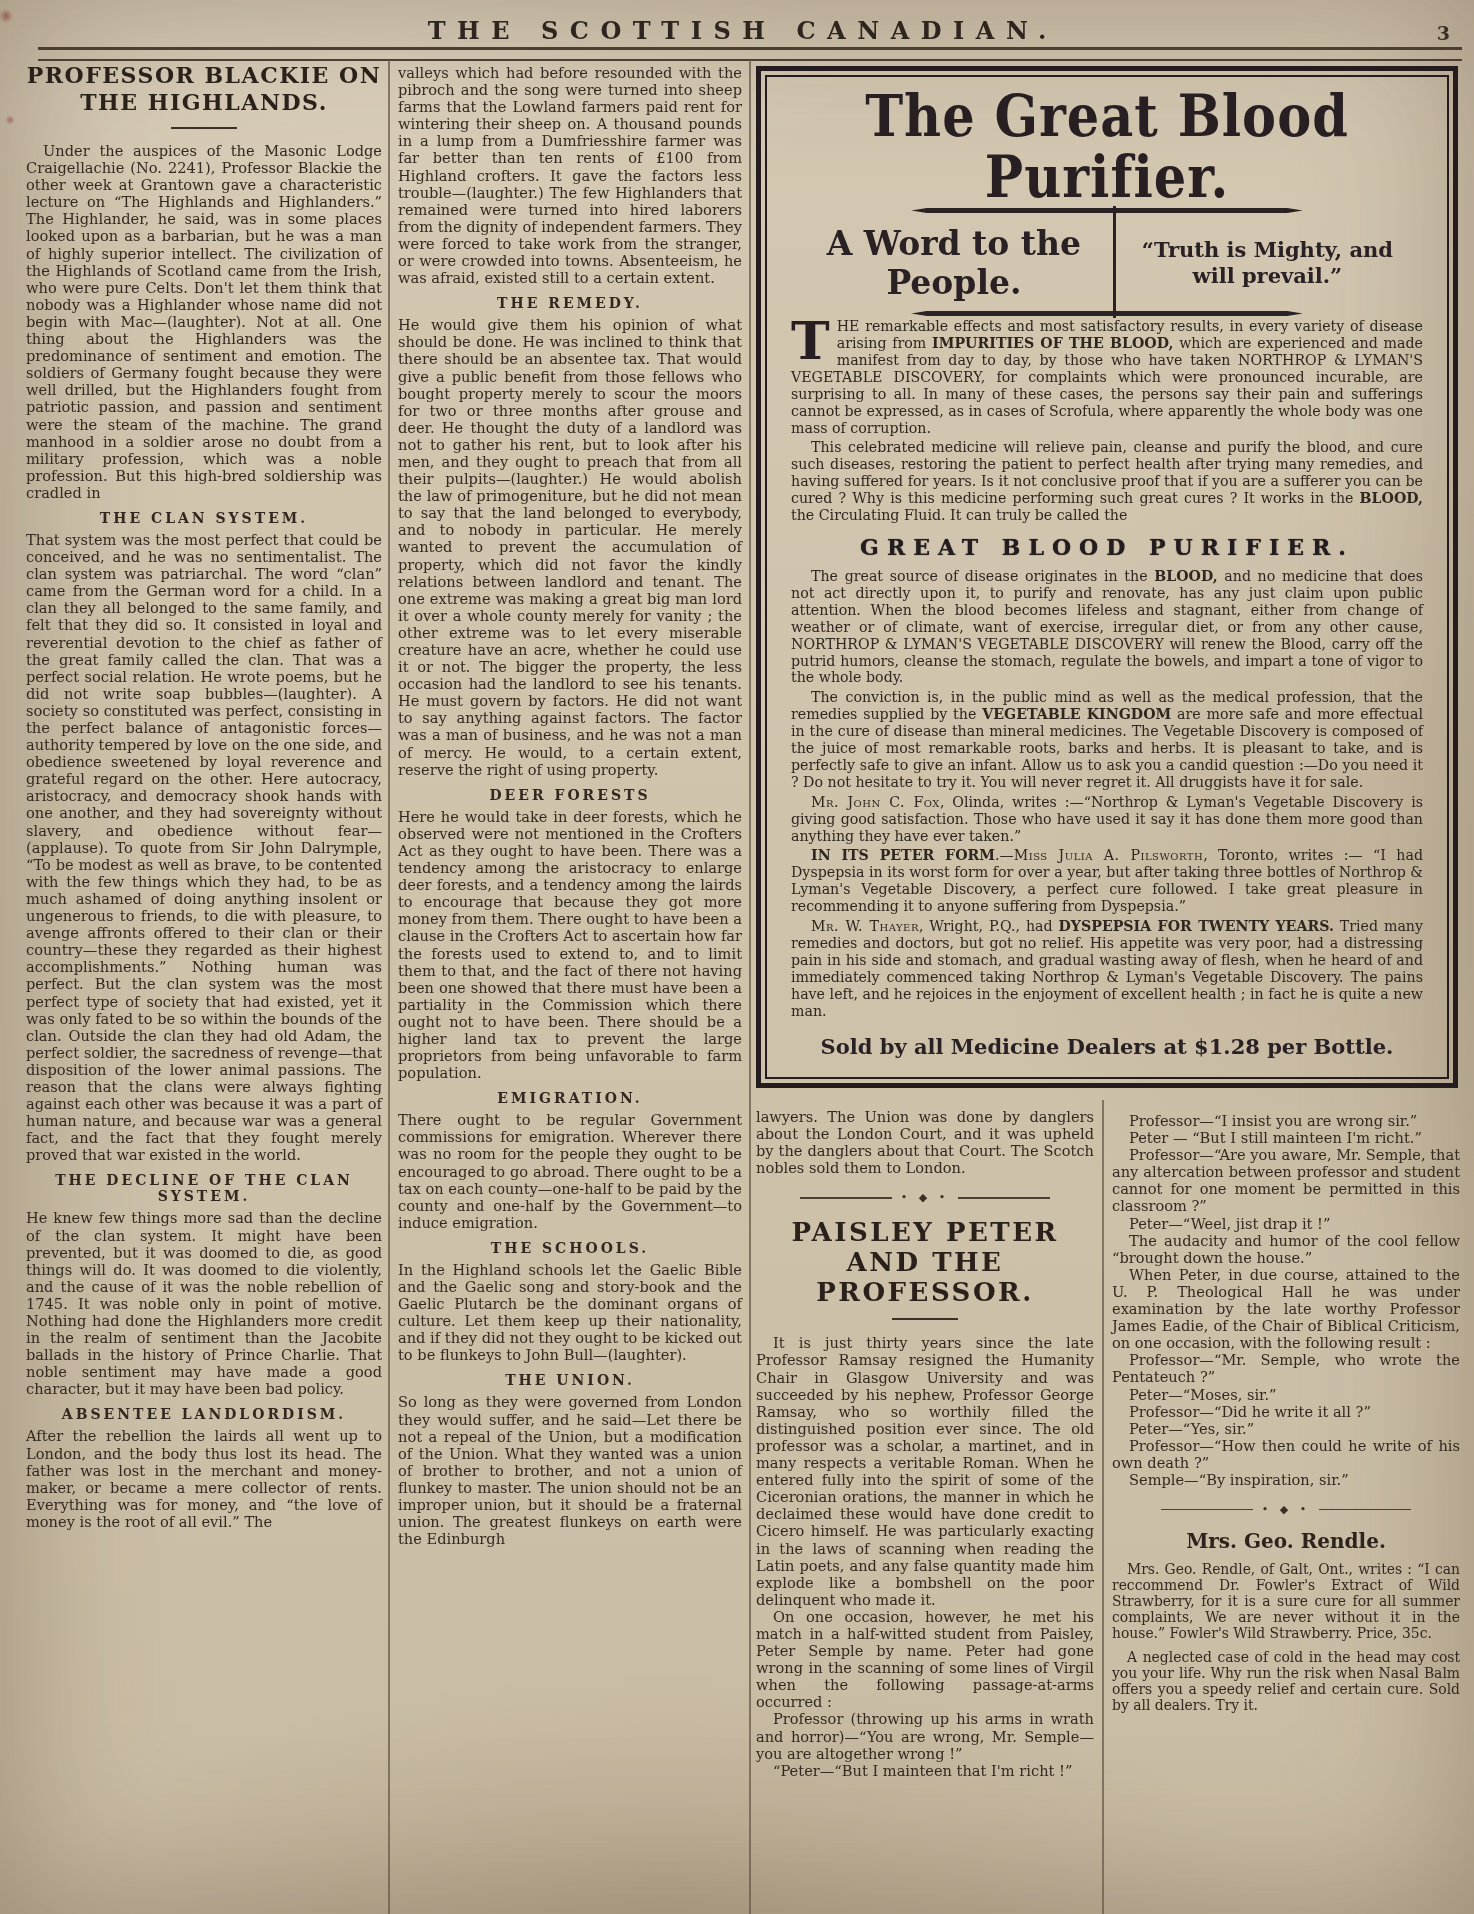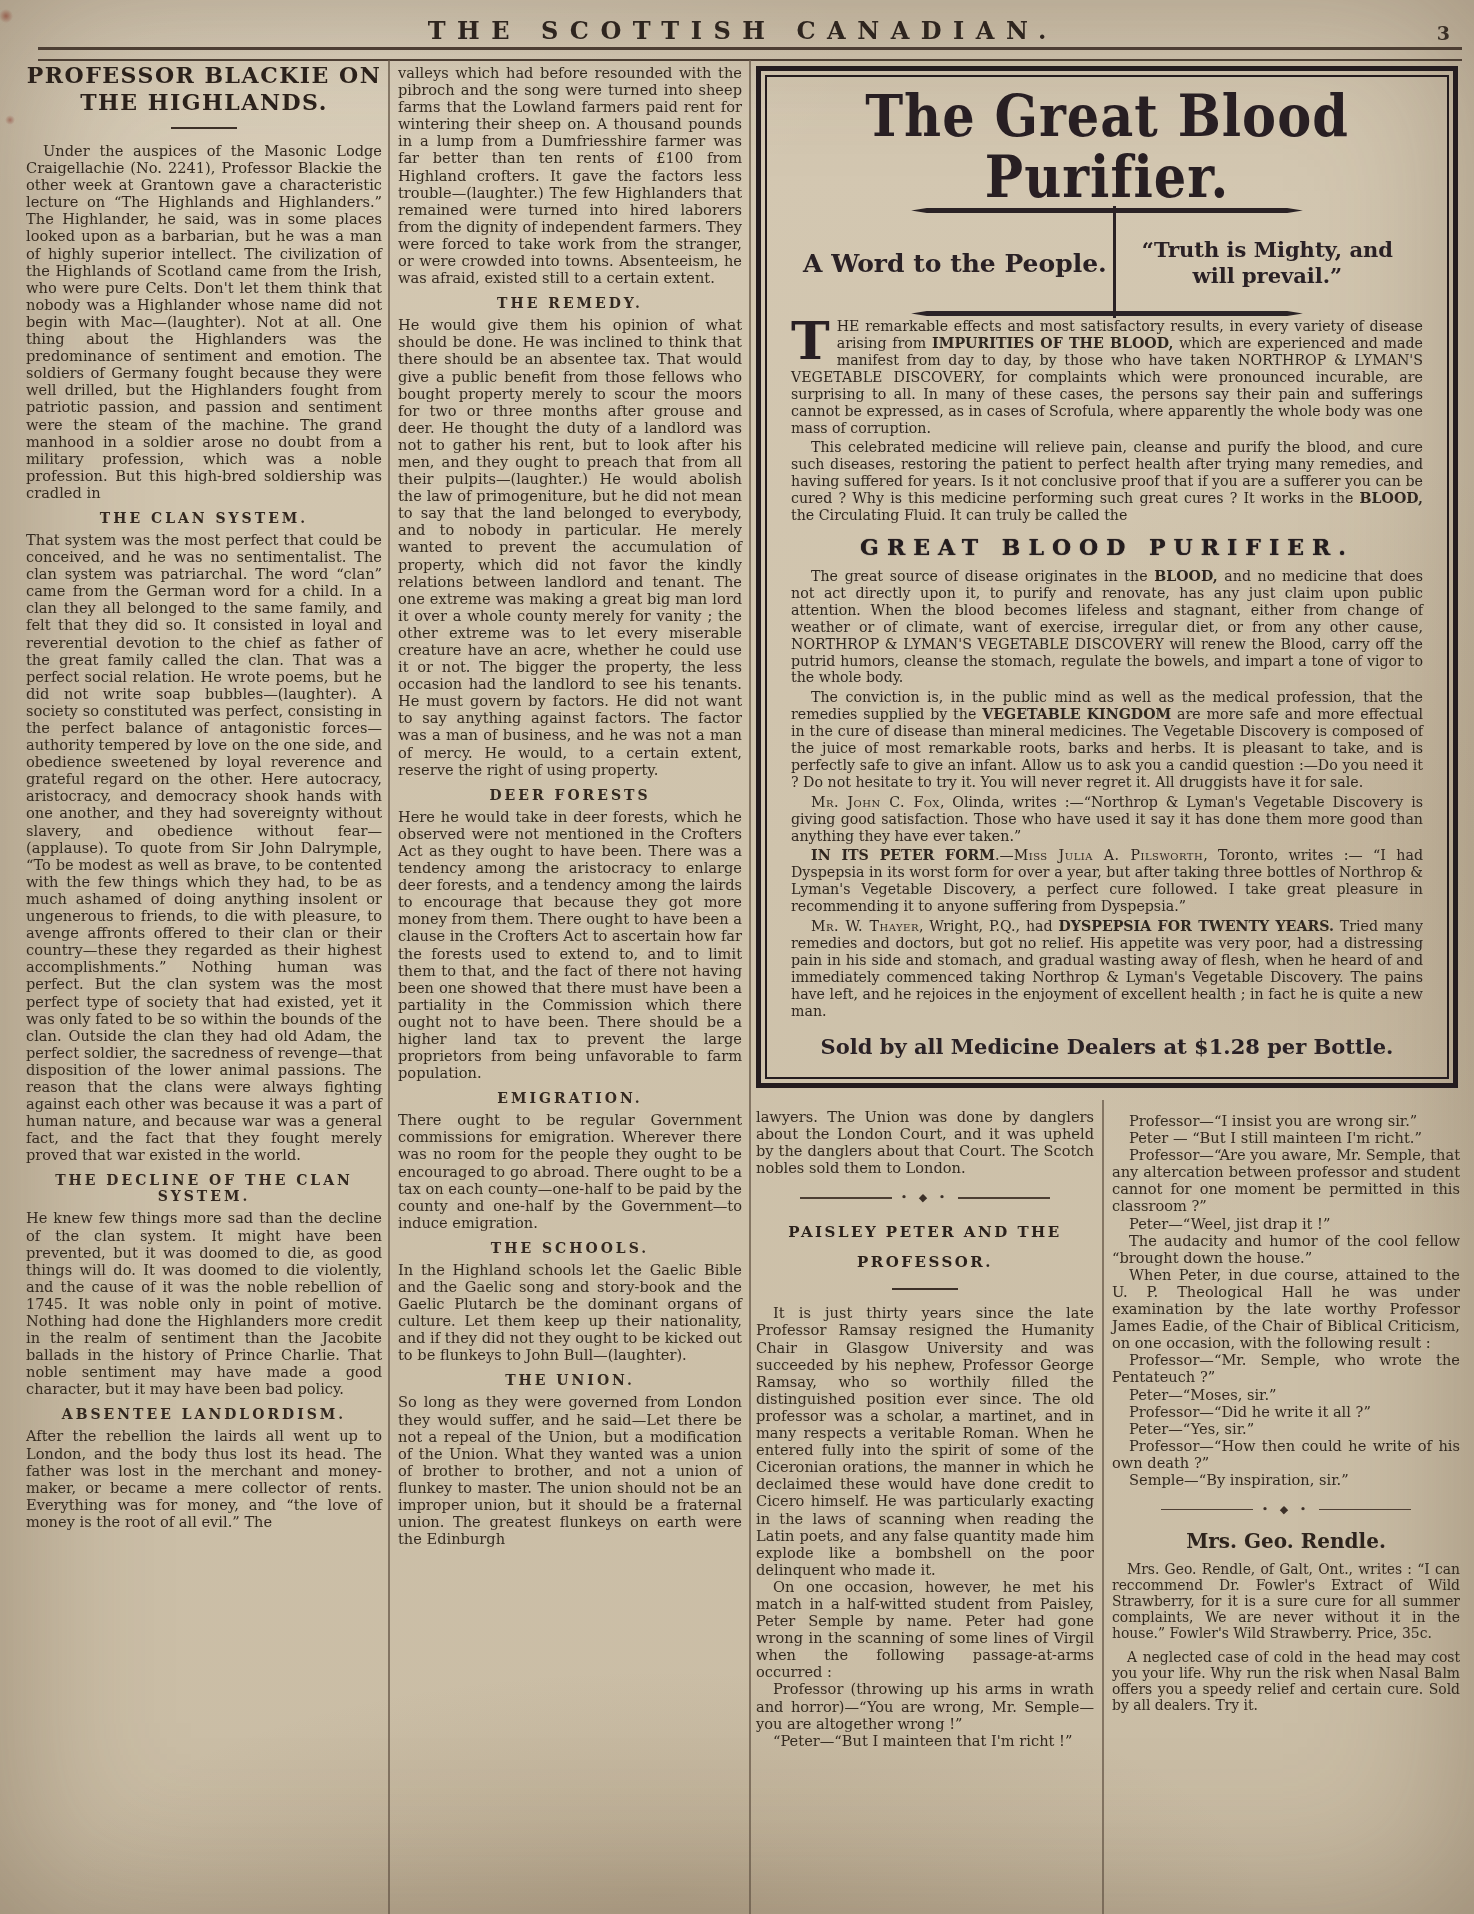--- a/index.html
+++ b/index.html
@@ -43,33 +43,33 @@
     box-sizing:border-box; border:5px solid #241c1f; padding:4px;}
   .ad-inner{box-sizing:border-box; height:100%; border:2px solid #241c1f; padding:10px 24px 8px;}
   .ad-title{font-weight:700; font-size:51px; line-height:1.05; text-align:center;
     color:#281f23; margin:6px 0 2px; transform:scaleY(1.14); transform-origin:center;
     letter-spacing:1px;}
   .ad-subrow{position:relative; display:flex; align-items:center; margin:20px 10px 12px; min-height:86px;}
   .ad-subrow::before,.ad-subrow::after{content:""; position:absolute; left:18%; width:64%; height:5px;
     background:#2a2225; clip-path:polygon(0 50%,4% 0,96% 0,100% 50%,96% 100%,4% 100%);}
   .ad-subrow::before{top:-12px;}
   .ad-subrow::after{bottom:-10px;}
-  .ad-sub-l{flex:1.05; text-align:right; font-weight:700; font-size:25px; color:#2a2125;}
+  .ad-sub-l{flex:1.05; text-align:center; font-weight:700; font-size:33px; color:#2a2125;}
   .ad-sub-r{flex:1; text-align:center; font-weight:700; font-size:21px; line-height:26px; color:#2a2125;}
   .ad-vdiv{width:3px; align-self:stretch; background:#2a2225; margin:-14px 6px -12px;}
   .adp{font-size:14.2px; line-height:16.9px; text-align:justify; margin:0 0 3px; text-indent:20px; color:#2f261f;}
   .adp.ni{text-indent:0;}
   .b{font-weight:700;}
   .sc{font-variant:small-caps; letter-spacing:.5px;}
   .dropcap{float:left; font-weight:700; font-size:52px; line-height:40px; padding:3px 7px 0 0; color:#281f23;}
   .ad-mid{font-weight:700; font-size:22px; letter-spacing:8px; text-align:center;
     color:#241d1f; margin:10px 0 8px; text-shadow:0 0 1px #241d1f;}
   .ad-foot{font-weight:700; font-size:21px; text-align:center; margin-top:14px; color:#2a2125;}
   
-  .headline2{font-weight:700; font-size:15px; line-height:30px; text-align:center;
+  .headline2{font-weight:700; font-size:26px; line-height:30px; text-align:center;
     letter-spacing:2.5px; color:#2b211b; margin:4px 0 0;}
   .small-head{font-weight:700; font-size:20px; text-align:center; margin:4px 0 8px; color:#2e241d;}
   .smallp{font-size:13.9px; line-height:16px; text-align:justify; margin:0 0 8px; text-indent:15px;}
   .dlg{margin:0;}
 </style>
 </head>
 <body>
 
 <div class="page">
 

